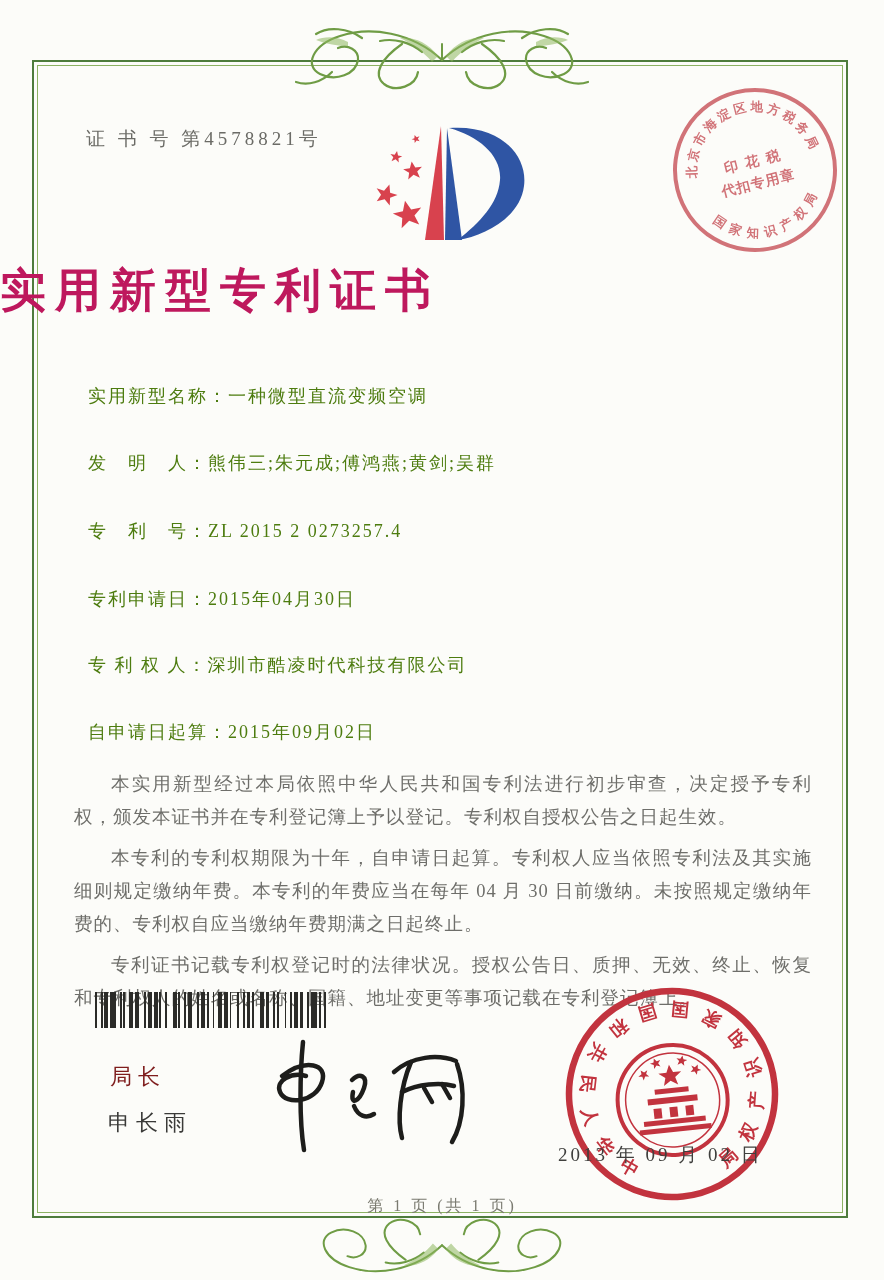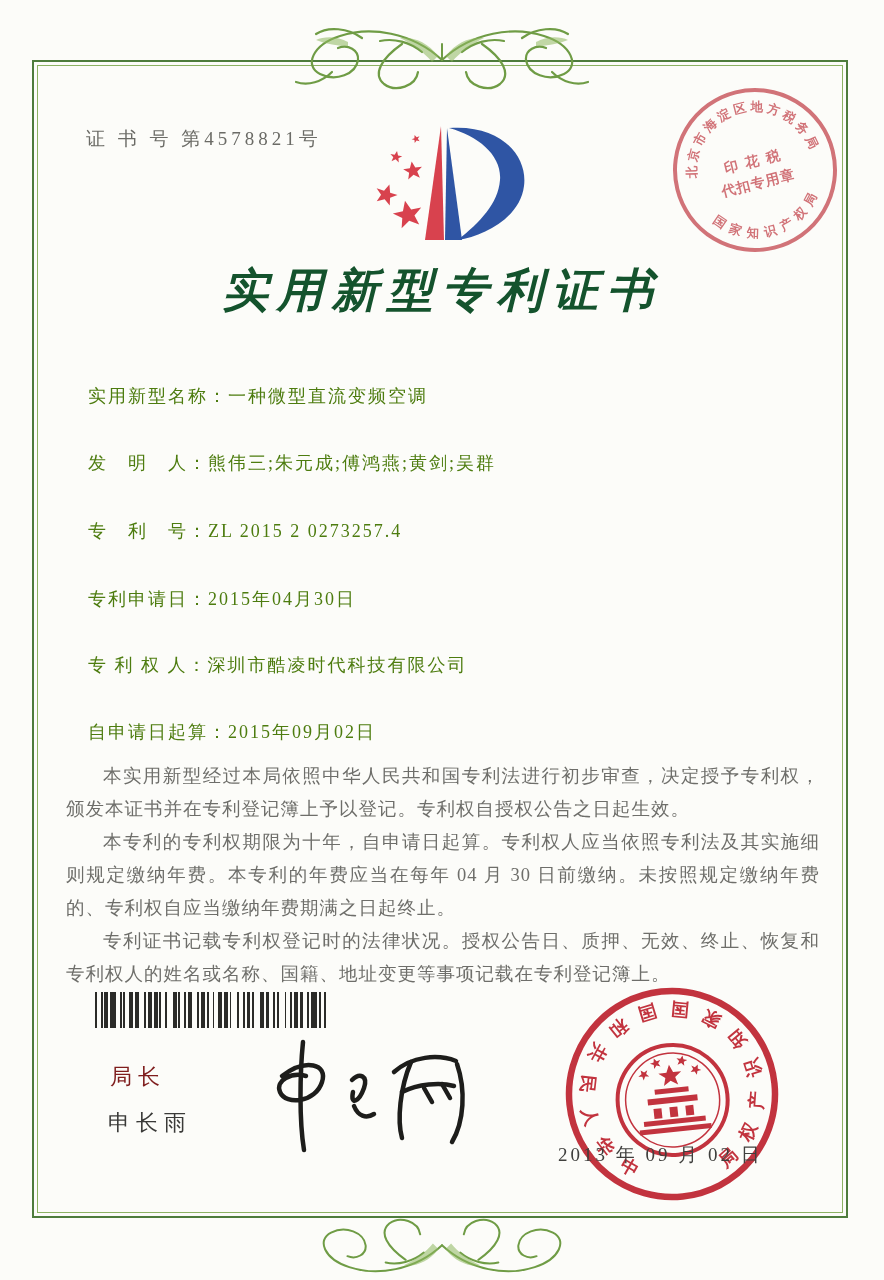--- a/index.html
+++ b/index.html
@@ -19,30 +19,30 @@
   }
   .ornament{position:absolute;left:252px;top:14px;width:380px;height:86px;}
   .ornament.bottom{left:282px;top:1218px;width:320px;height:60px;transform:scaleY(-1);}
   .cert-number{
     position:absolute;left:86px;top:126px;font-size:19px;color:#6b6b66;
     letter-spacing:4px;
   }
   .logo{position:absolute;left:346px;top:116px;width:215px;height:135px;}
   .seal-tax{position:absolute;left:663px;top:78px;width:184px;height:184px;transform:rotate(-14deg);opacity:.82;}
   .title{
-    position:absolute;left:0;top:260px;width:100%;text-align:center;
-    font-size:46px;font-weight:bold;color:#14532d;letter-spacing:9px;font-style:italic;
+    position:absolute;left:0;top:260px;width:100%;text-align:left;
+    font-size:46px;font-weight:bold;color:#be185d;letter-spacing:9px;
   }
   .fields{position:absolute;left:88px;top:380px;width:700px;}
   .field-row{position:absolute;left:0;font-size:18px;color:#4d7c0f;letter-spacing:2px;white-space:nowrap;}
   .paras{
     position:absolute;left:66px;top:760px;width:754px;
     font-size:18.5px;line-height:33px;color:#6e6e6a;text-align:justify;letter-spacing:1px;
   }
-  .paras p{margin:0;text-indent:2em;}
+  .paras p{margin:8px;text-indent:2em;}
   .barcode{
     position:absolute;left:95px;top:992px;height:36px;width:305px;
     white-space:nowrap;overflow:hidden;
   }
   .sig-title{position:absolute;left:110px;top:1062px;font-size:22px;color:#7f1d1d;letter-spacing:6px;font-family:"Liberation Sans","DejaVu Sans",sans-serif;}
   .sig-name{position:absolute;left:108px;top:1108px;font-size:22px;color:#3a3a38;letter-spacing:6px;font-family:"Liberation Sans","DejaVu Sans",sans-serif;}
   .signature-svg{position:absolute;left:248px;top:1028px;width:235px;height:135px;}
   .seal-office{position:absolute;left:552px;top:974px;width:240px;height:240px;transform:rotate(-6deg);}
   .issue-date{
     position:absolute;left:558px;top:1142px;font-size:19px;color:#3f3f3d;
@@ -214,14 +214,15 @@
         <rect x="-4" y="13" width="8" height="10"></rect>
         <rect x="12" y="13" width="8" height="10"></rect>
         <rect x="-31" y="25" width="62" height="5"></rect>
         <rect x="-36" y="33" width="72" height="5"></rect>
       </g>
     </g>
   </svg>
 
   <div class="issue-date">2013 年 09 月 02 日</div>
 
+  <div class="footer">第 1 页 (共 1 页)</div>
 
 </div>
 
 </body></html>

